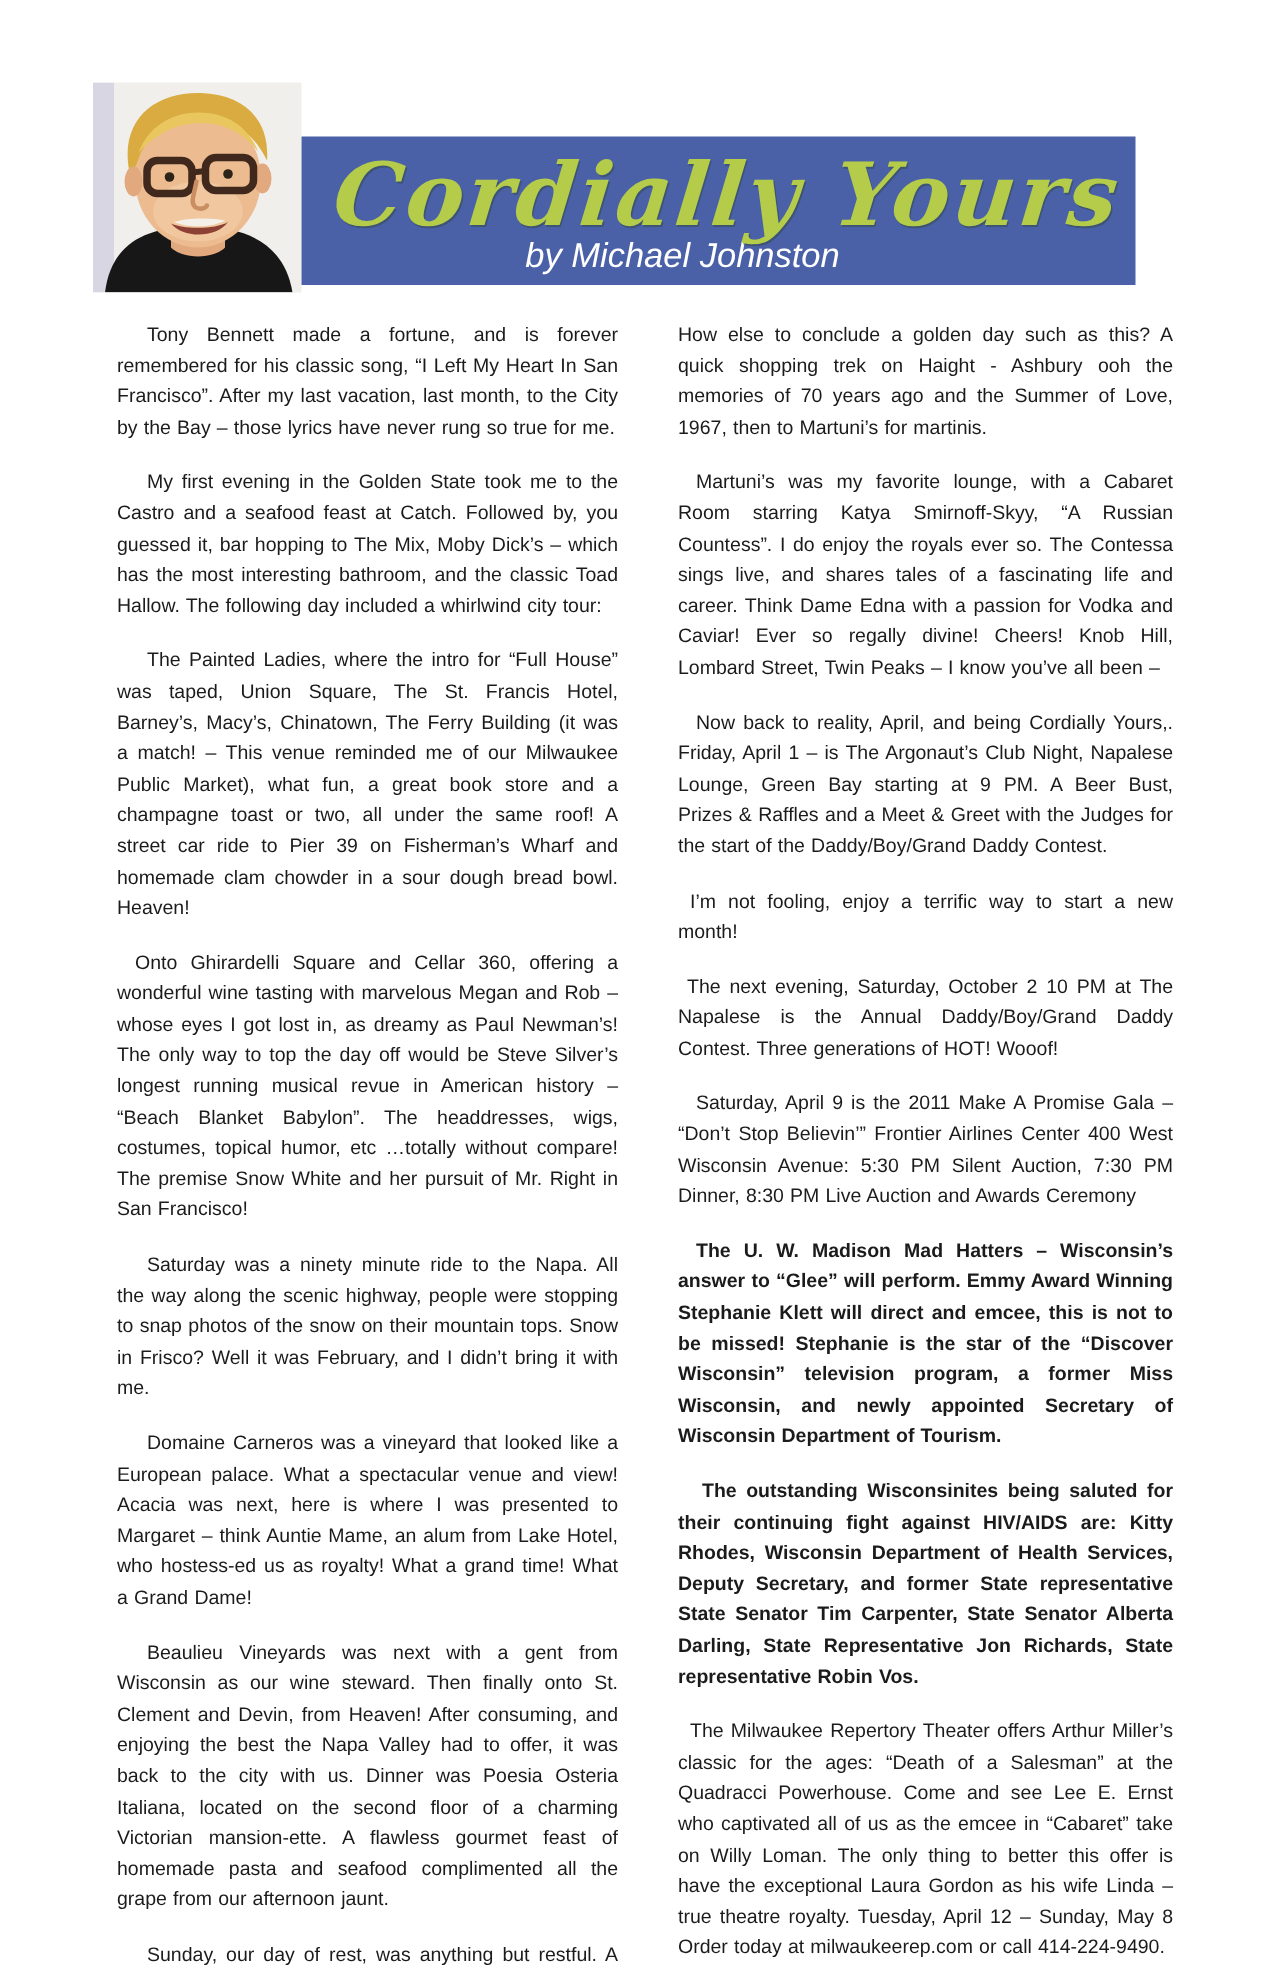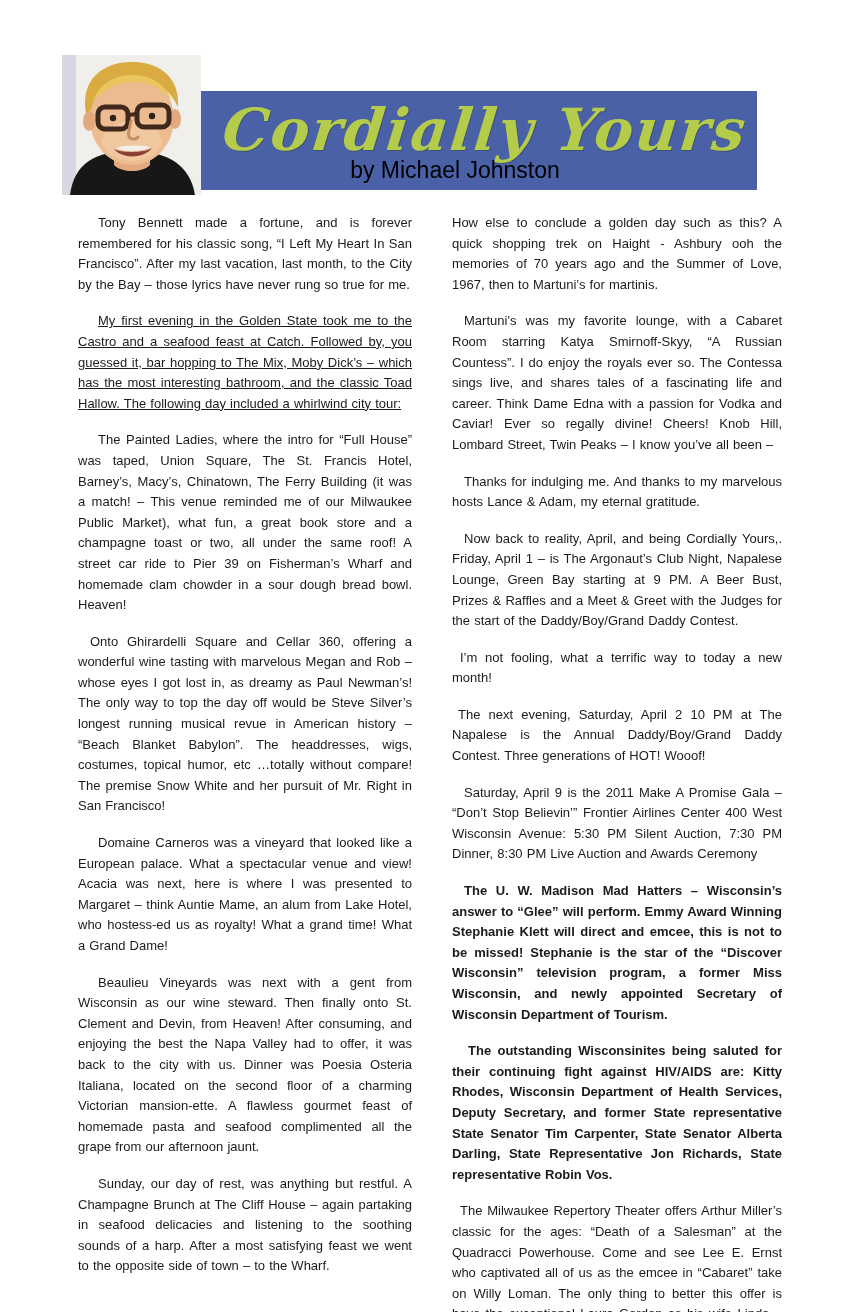--- a/index.html
+++ b/index.html
@@ -36,24 +36,25 @@
     letter-spacing: 2px;
     color: #b5cc4a;
     transform: skewX(-6deg);
     text-shadow: 1px 1px 0 rgba(40,60,20,0.35);
     white-space: nowrap;
   }
   .banner-byline {
     font-family: "Liberation Sans", sans-serif;
     font-size: 23px;
     line-height: 24px;
-    color: #000000;
+    color: #ffffff;
     margin-top: -2px;
     margin-left: -60px;
     white-space: nowrap;
+    font-style: italic;
   }
   .photo {
     position: absolute;
     left: 62px; top: 55px;
     width: 139px; height: 140px;
     background: #f1f1ee;
     overflow: hidden;
   }
   .photo svg { display: block; }
 
@@ -116,34 +117,34 @@
 
         <path d="M52,94 C60,104 82,104 90,93 C82,98 60,98 52,94 Z" fill="#8d4034"></path>
         <path d="M54,93 C62,97 80,97 88,92 C80,90 62,90 54,93 Z" fill="#f4efe8"></path>
       </svg>
     </div>
   </div>
 
   <div class="columns">
     <div class="col col-left">
         <p style="text-indent: 20px;">Tony Bennett made a fortune, and is forever remembered for his classic song, “I Left My Heart In San Francisco”.  After my last vacation, last month, to the City by the Bay – those lyrics have never rung so true for me.</p>
-        <p style="text-indent: 20px; text-decoration: underline;">My first evening in the Golden State took me to the Castro and a seafood feast at Catch.  Followed by, you guessed it, bar hopping to The Mix, Moby Dick’s – which has the most interesting bathroom, and the classic Toad Hallow. The following day included a whirlwind city tour:</p>
+        <p style="text-indent: 20px;">My first evening in the Golden State took me to the Castro and a seafood feast at Catch.  Followed by, you guessed it, bar hopping to The Mix, Moby Dick’s – which has the most interesting bathroom, and the classic Toad Hallow. The following day included a whirlwind city tour:</p>
         <p style="text-indent: 20px;">The Painted Ladies, where the intro for “Full House” was taped, Union Square, The St. Francis Hotel, Barney’s, Macy’s, Chinatown, The Ferry Building (it was a match! – This venue reminded me of our Milwaukee Public Market), what fun, a great book store and a champagne toast or two, all under the same roof!  A street car ride to Pier 39 on Fisherman’s Wharf and homemade clam chowder in a sour dough bread bowl.  Heaven!</p>
         <p style="text-indent: 12px;">Onto Ghirardelli Square and Cellar 360, offering a wonderful wine tasting with marvelous Megan and Rob – whose eyes I got lost in, as dreamy as Paul Newman’s!  The only way to top the day off would be Steve Silver’s longest running musical revue in American history – “Beach Blanket Babylon”. The headdresses, wigs, costumes, topical humor, etc …totally without compare! The premise Snow White and her pursuit of Mr. Right in San Francisco!</p>
+        <p style="text-indent: 20px;">Saturday was a ninety minute ride to the Napa.  All the way along the scenic highway, people were stopping to snap photos of the snow on their mountain tops.   Snow in Frisco?  Well it was February, and I didn’t bring it with me.</p>
         <p style="text-indent: 20px;">Domaine Carneros was a vineyard that looked like a European palace.  What a spectacular venue and view! Acacia was next, here is where I was presented to Margaret – think Auntie Mame, an alum from Lake Hotel, who hostess-ed us as royalty!  What a grand time! What a Grand Dame!</p>
         <p style="text-indent: 20px;">Beaulieu Vineyards was next with a gent from Wisconsin as our wine steward.  Then finally onto St. Clement and Devin, from Heaven! After consuming, and enjoying the best the Napa Valley had to offer, it was back to the city with us.   Dinner was Poesia Osteria Italiana, located on the second floor of a charming Victorian mansion-ette.  A flawless gourmet feast of homemade pasta and seafood complimented all the grape from our afternoon jaunt.</p>
         <p style="text-indent: 20px;">Sunday, our day of rest, was anything but restful.  A Champagne Brunch at The Cliff House – again partaking in seafood delicacies and listening to the soothing sounds of a harp.  After a most satisfying feast we went to the opposite side of town – to the Wharf.</p>
       </div>
     <div class="col col-right">
         <p style="text-indent: 0px;">How else to conclude a golden day such as this? A quick shopping trek on Haight - Ashbury ooh the memories of 70 years ago and the Summer of Love, 1967, then to Martuni’s for martinis.</p>
         <p style="text-indent: 12px;">Martuni’s was my favorite lounge, with a Cabaret Room starring Katya Smirnoff-Skyy, “A Russian Countess”.  I do enjoy the royals ever so. The Contessa sings live, and shares tales of a fascinating life and career. Think Dame Edna with a passion for Vodka and Caviar! Ever so regally divine!  Cheers! Knob Hill, Lombard Street, Twin Peaks – I know you’ve all been –</p>
-        <p style="text-indent: 12px;">Thanks for indulging me.  And thanks to my marvelous hosts Lance &amp; Adam,  my eternal gratitude.</p>
         <p style="text-indent: 12px;">Now back to reality, April, and being Cordially Yours,. Friday, April 1 – is The Argonaut’s Club Night, Napalese Lounge, Green Bay starting at 9 PM.  A Beer Bust, Prizes &amp; Raffles and a Meet &amp; Greet with the Judges for the start of the Daddy/Boy/Grand Daddy Contest.</p>
-        <p style="text-indent: 8px;">I’m not fooling, what a terrific way to today a new month!</p>
-        <p style="text-indent: 6px;">The next evening, Saturday, April 2  10 PM at The Napalese is the Annual Daddy/Boy/Grand Daddy Contest.  Three generations of HOT!  Wooof!</p>
+        <p style="text-indent: 8px;">I’m not fooling, enjoy a terrific way to start a new month!</p>
+        <p style="text-indent: 6px;">The next evening, Saturday, October 2  10 PM at The Napalese is the Annual Daddy/Boy/Grand Daddy Contest.  Three generations of HOT!  Wooof!</p>
         <p style="text-indent: 12px;">Saturday, April 9 is the 2011 Make A Promise Gala – “Don’t Stop Believin’”  Frontier Airlines Center  400 West Wisconsin Avenue:  5:30 PM  Silent Auction, 7:30 PM Dinner, 8:30 PM  Live Auction and Awards Ceremony</p>
         <p style="text-indent: 12px; font-weight: bold;">The U. W. Madison Mad Hatters – Wisconsin’s answer to “Glee” will perform. Emmy Award Winning Stephanie Klett will direct and emcee, this is not to be missed! Stephanie is the star of the “Discover Wisconsin” television program,  a former Miss Wisconsin, and newly appointed Secretary of Wisconsin Department of Tourism.</p>
         <p style="text-indent: 16px; font-weight: bold;">The outstanding Wisconsinites being saluted for their continuing fight against HIV/AIDS are: Kitty Rhodes, Wisconsin Department of Health Services, Deputy Secretary, and former State representative State Senator Tim Carpenter, State Senator Alberta Darling, State Representative Jon Richards, State representative Robin Vos.</p>
         <p style="text-indent: 8px;">The Milwaukee Repertory Theater offers Arthur Miller’s classic for the ages:  “Death of a Salesman” at the Quadracci Powerhouse.  Come and see Lee E. Ernst who captivated all of us as the emcee in “Cabaret” take on Willy Loman. The only thing to better this offer is have the exceptional Laura Gordon as his wife Linda – true theatre royalty.  Tuesday, April 12 – Sunday, May 8 Order today at milwaukeerep.com or call 414-224-9490.</p>
       </div>
   </div>
 
 </div>
 
 </body></html>

